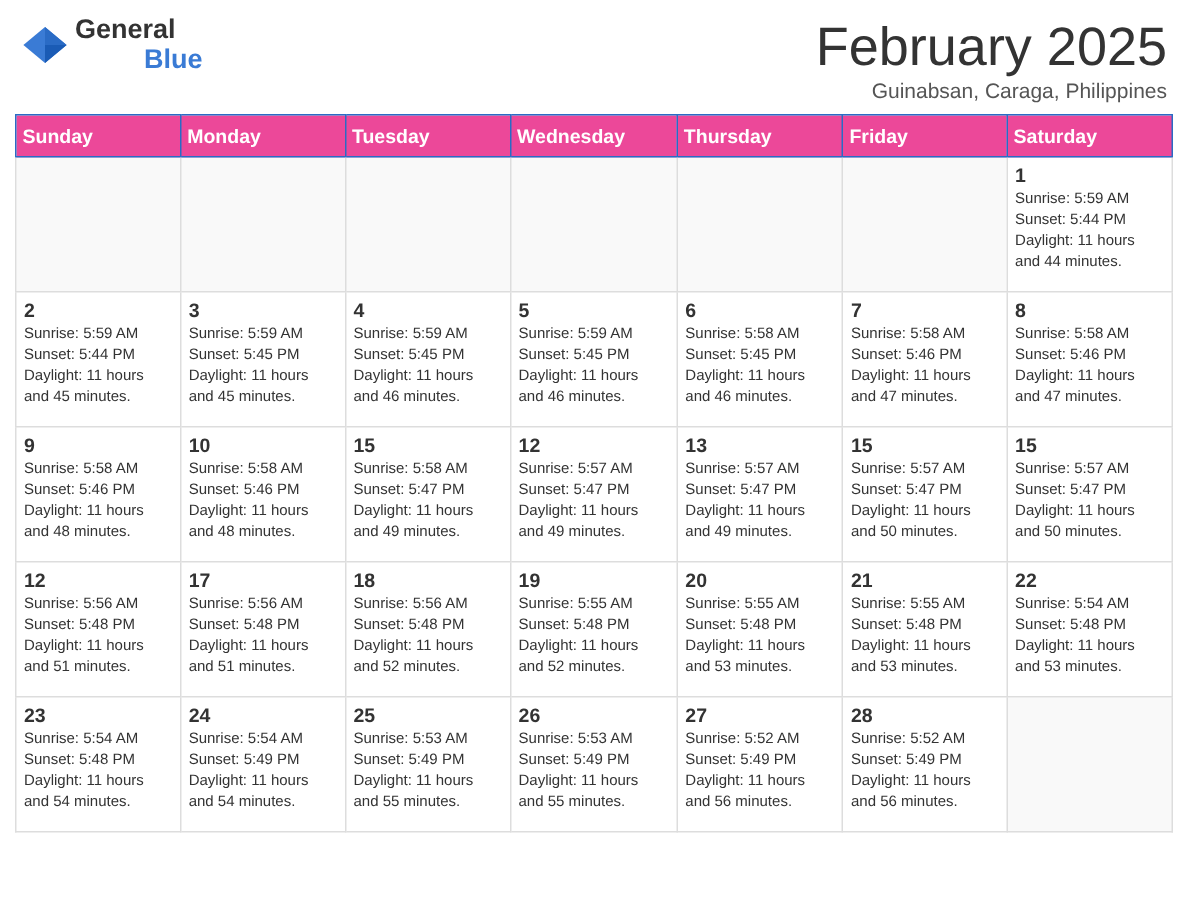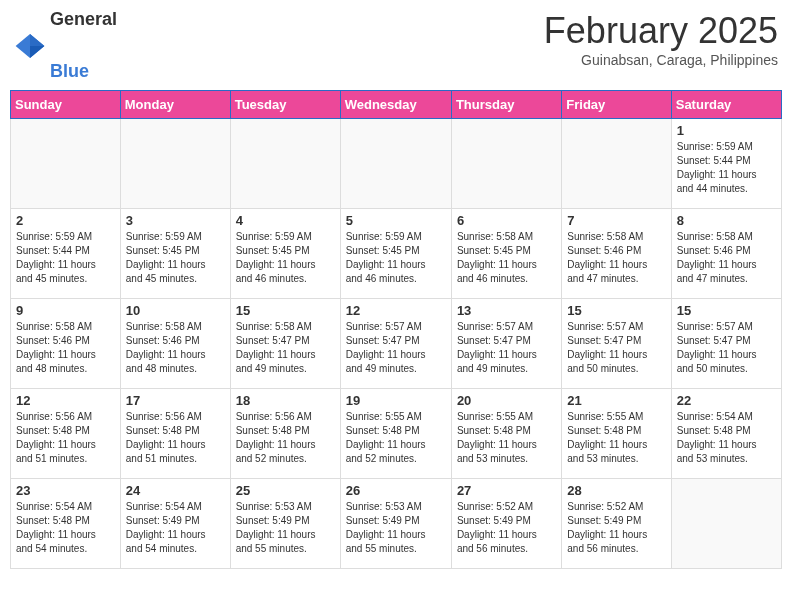--- a/index.html
+++ b/index.html
@@ -19,31 +19,31 @@
     }
     .logo {
       display: flex;
       align-items: center;
       gap: 4px;
     }
     .logo-text {
       display: flex;
       flex-direction: column;
       line-height: 1.1;
-      gap: 32px;
     }
     .logo-general {
       font-size: 18px;
       font-weight: bold;
       color: #333;
     }
     .logo-blue {
       font-size: 18px;
       font-weight: bold;
       color: #3a7bd5;
+      margin-left: 46px;
     }
     .logo-icon {
       width: 32px;
       height: 32px;
     }
     .title-section {
       text-align: right;
     }
     .month-title {
       font-size: 36px;

